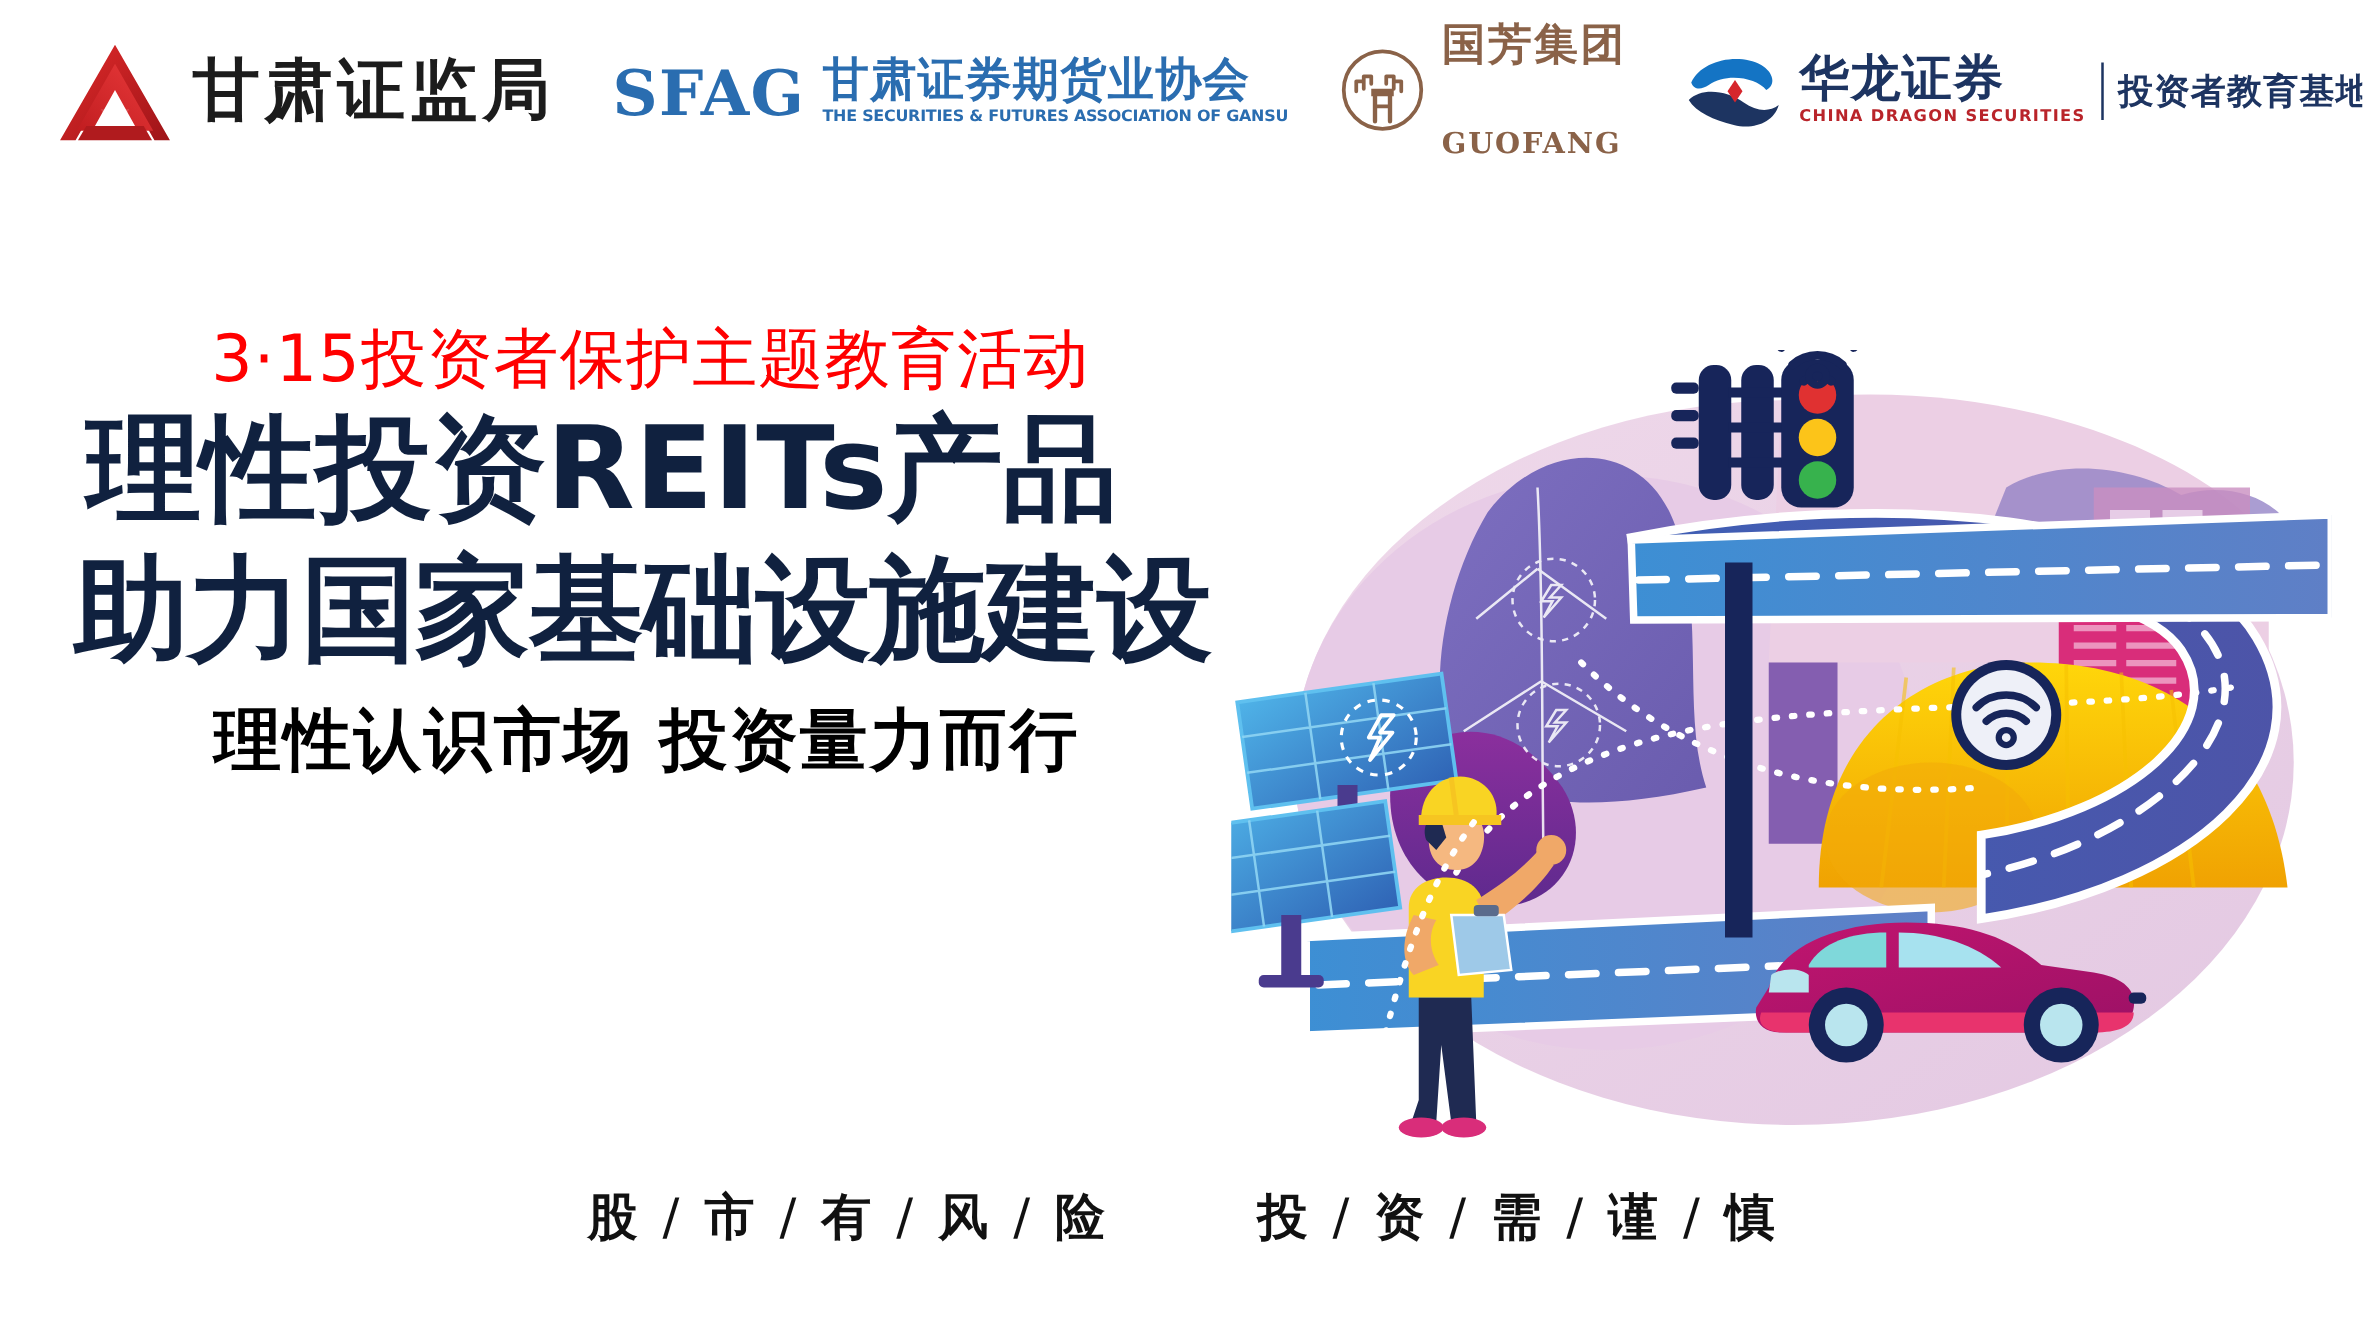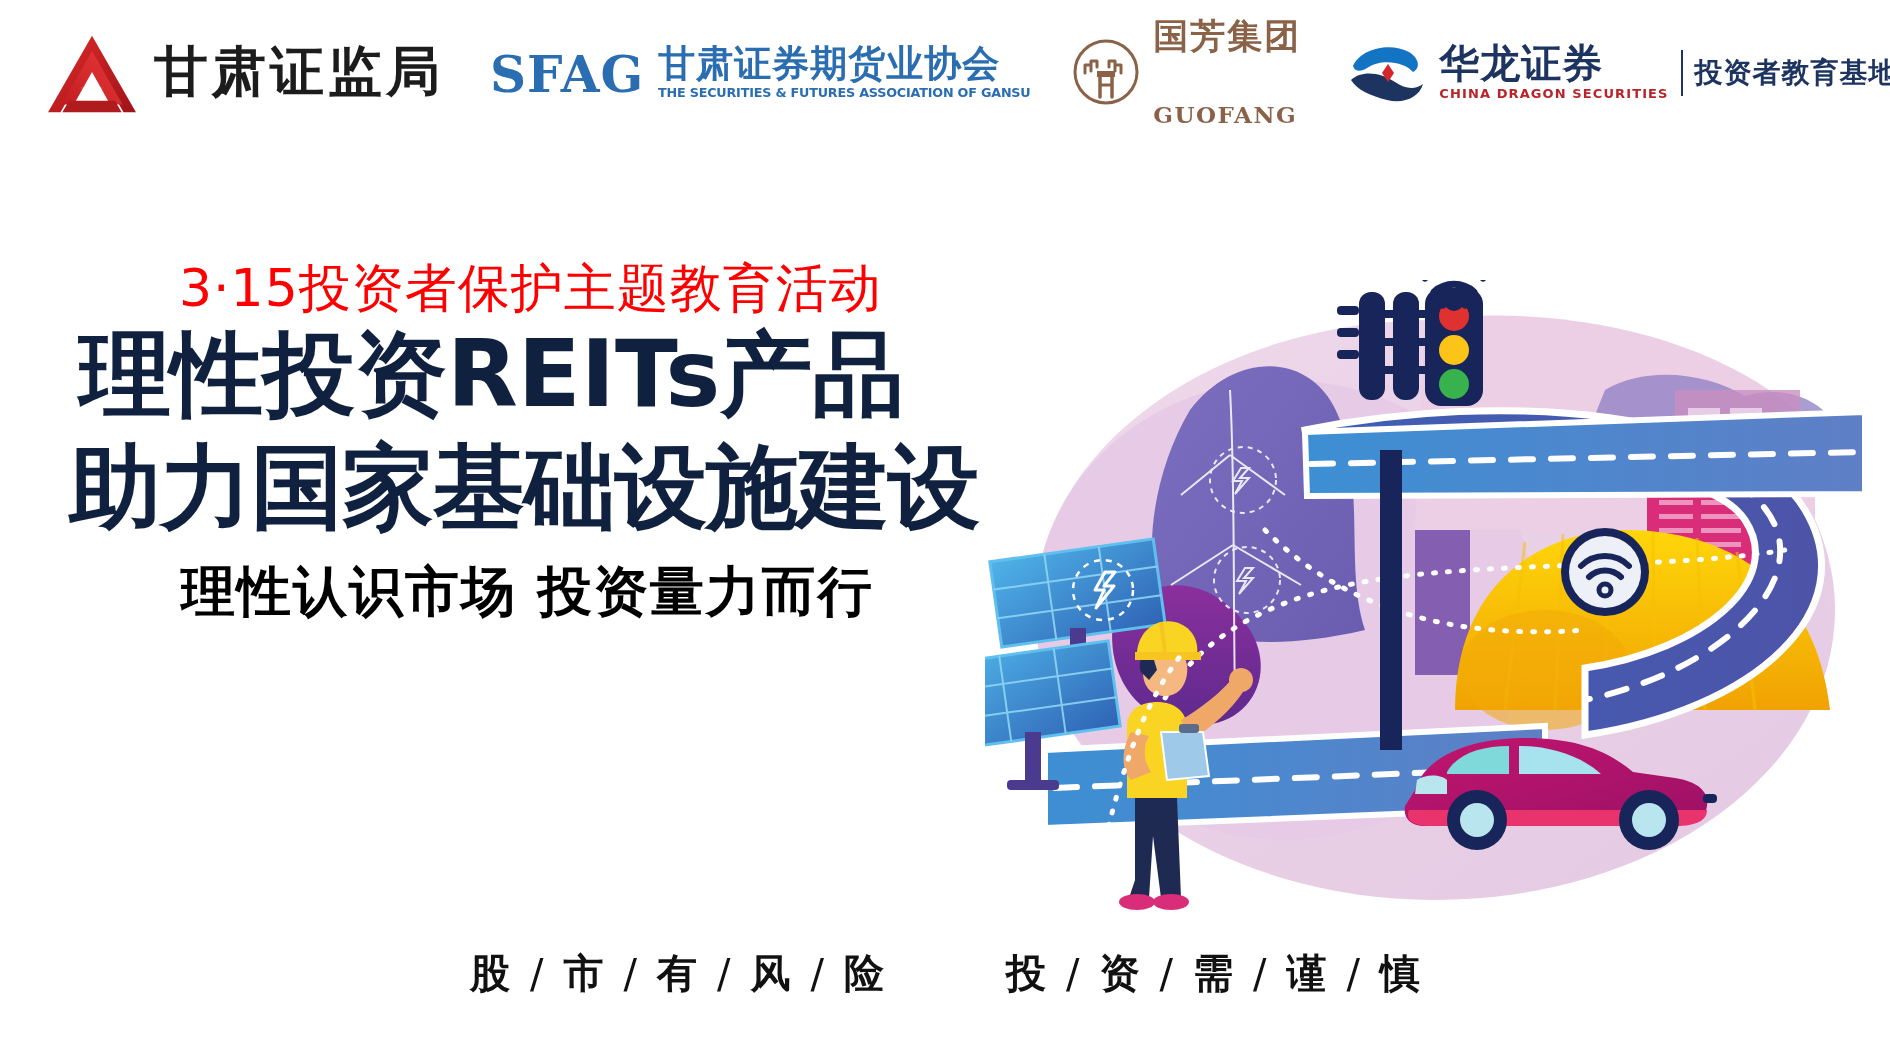--- a/index.html
+++ b/index.html
@@ -27,21 +27,21 @@
 
   .hl-wrap{margin-left:46px;display:flex;align-items:center;}
   .hl-mark{width:82px;height:66px;flex:none;}
   .hl-txt{margin-left:10px;display:flex;flex-direction:column;}
   .hl-cn{font-family:"DejaVu Sans","Liberation Sans",sans-serif;font-weight:700;font-size:40px;color:#1d3461;letter-spacing:1px;line-height:1.02;white-space:nowrap;}
   .hl-en{font-family:"DejaVu Sans","Liberation Sans",sans-serif;font-weight:700;font-size:13px;color:#b9242a;letter-spacing:1.1px;line-height:1.1;margin-top:3px;white-space:nowrap;}
   .hl-div{width:2px;height:46px;background:#1d3461;margin:0 12px;}
   .hl-sub{font-family:"DejaVu Sans","Liberation Sans",sans-serif;font-weight:700;font-size:28px;color:#1d3461;letter-spacing:1px;white-space:nowrap;}
 
   
-  .headline{position:absolute;left:69px;top:258px;width:960px;}
+  .headline{position:absolute;left:59px;top:258px;width:960px;}
   .kicker{font-family:"DejaVu Sans","Liberation Sans",sans-serif;font-size:52px;color:#ff0000;letter-spacing:1px;margin-left:110px;line-height:1.18;white-space:nowrap;}
   .h1{font-family:"DejaVu Sans","Liberation Sans",sans-serif;font-weight:700;font-size:92px;color:#10213f;letter-spacing:0px;line-height:1.22;white-space:nowrap;margin-left:10px;}
   .h1.l2{margin-left:0px;letter-spacing:-1px;}
   .h2{font-family:"DejaVu Sans","Liberation Sans",sans-serif;font-weight:700;font-size:54px;color:#000000;letter-spacing:2px;line-height:1.25;white-space:nowrap;margin-left:112px;margin-top:14px;}
 
   
   .slogan{position:absolute;left:0;top:946px;width:1890px;display:flex;justify-content:center;align-items:center;gap:90px;}
   .sl-group{display:flex;align-items:center;font-family:"DejaVu Sans","Liberation Sans",sans-serif;font-weight:700;font-size:40px;color:#111;letter-spacing:0;}
   .sl-group span.ch{margin:0 16px;}
   .sl-group span.sep{margin:0 4px;font-weight:400;}

